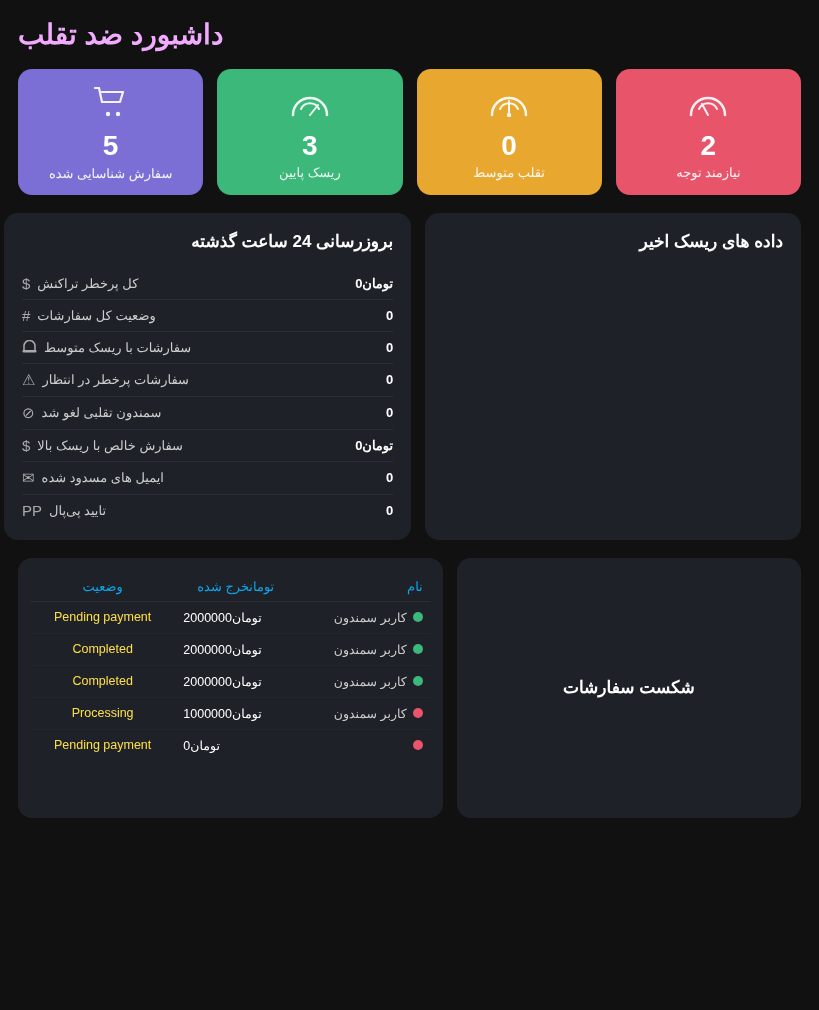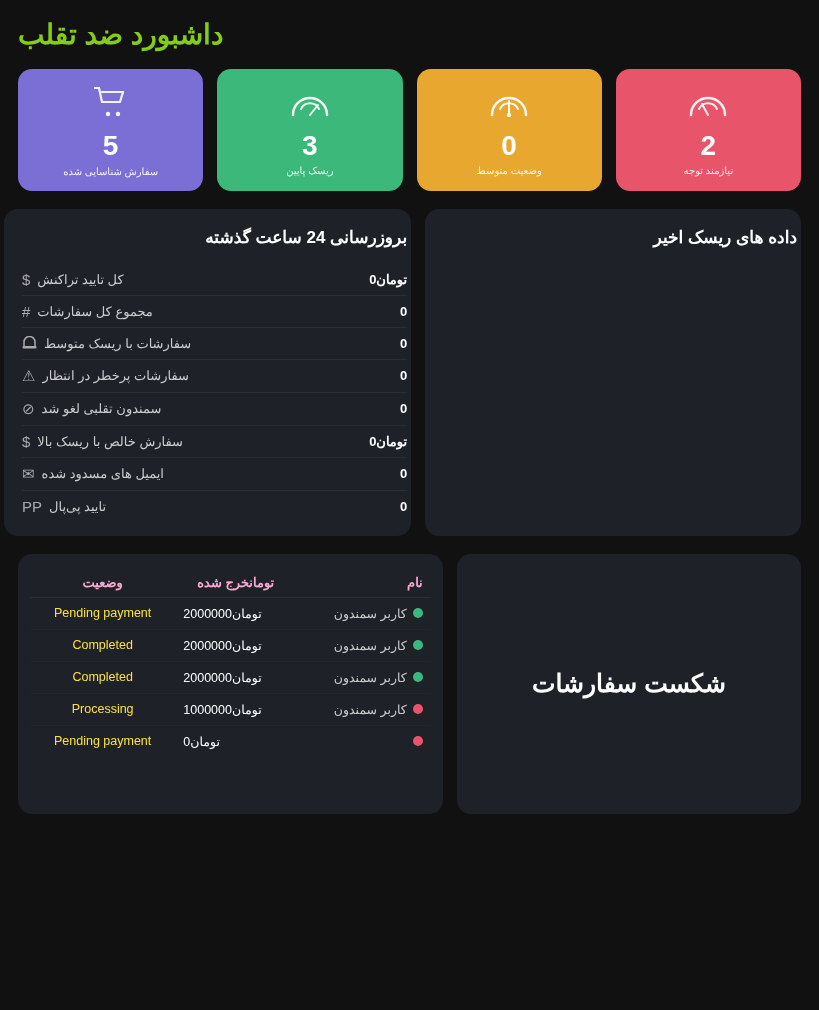--- a/index.html
+++ b/index.html
@@ -10,21 +10,21 @@
       direction: rtl;
       padding: 18px;
       min-height: 1010px;
       width: 819px;
     }
     .page-title {
       text-align: left;
       font-size: 28px;
       font-weight: bold;
       margin-bottom: 18px;
-      color: #84cc16;
+      color: #f0abfc;
       direction: rtl;
     }
     .stat-cards {
       display: flex;
       gap: 14px;
       margin-bottom: 18px;
     }
     .stat-card {
       flex: 1;
       border-radius: 14px;
@@ -45,34 +45,34 @@
       color: #fff;
       opacity: 0.92;
     }
     .stat-number {
       font-size: 28px;
       font-weight: bold;
       color: #fff;
       line-height: 1.1;
     }
     .stat-label {
-      font-size: 10px;
+      font-size: 13px;
       color: #fff;
       opacity: 0.92;
       margin-top: 4px;
     }
     .panels-row {
       display: flex;
       gap: 14px;
       margin-bottom: 18px;
     }
     .panel {
       background: #1e2128;
       border-radius: 14px;
-      padding: 18px 4px 14px 18px;
+      padding: 18px 18px 14px 18px;
       flex: 1;
     }
     .panel-title {
       font-size: 17px;
       font-weight: bold;
       margin-bottom: 16px;
       text-align: right;
       color: #fff;
     }
     .stat-row {
@@ -111,41 +111,41 @@
       flex: 1;
       background: #1e2128;
       border-radius: 14px;
       padding: 18px;
       display: flex;
       align-items: center;
       justify-content: center;
       min-height: 260px;
     }
     .orders-fail-title {
-      font-size: 25px;
+      font-size: 17px;
       font-weight: bold;
       color: #fff;
       text-align: center;
     }
     .orders-table-panel {
       flex: 1.3;
       background: #1e2128;
       border-radius: 14px;
       padding: 14px 12px 10px 12px;
       overflow: hidden;
     }
     .orders-table {
       width: 100%;
       border-collapse: collapse;
       font-size: 12.5px;
       direction: rtl;
     }
     .orders-table th {
-      color: #f9a8d4;
-      font-weight: bold;
+      color: #0ea5e9;
+      font-weight: normal;
       padding: 7px 8px;
       text-align: right;
       border-bottom: 1px solid #2a2d35;
       font-size: 13px;
       margin-top: 24px;
     }
     .orders-table td {
       padding: 8px 8px;
       color: #ccc;
       text-align: right;
@@ -204,21 +204,21 @@
   <div class="stat-card yellow">
     <div class="stat-icon">
       <svg width="38" height="24" viewBox="0 0 38 24" fill="none" xmlns="http://www.w3.org/2000/svg">
         <path d="M2 22 A17 17 0 0 1 36 22" stroke="white" stroke-width="2.5" fill="none" stroke-linecap="round"></path>
         <path d="M10 16 A10 10 0 0 1 28 16" stroke="white" stroke-width="2" fill="none" stroke-linecap="round"></path>
         <circle cx="19" cy="22" r="2.2" fill="white"></circle>
         <line x1="19" y1="22" x2="19" y2="8" stroke="white" stroke-width="2" stroke-linecap="round"></line>
       </svg>
     </div>
     <div class="stat-number">0</div>
-    <div class="stat-label">وضعیت متوسط</div>
+    <div class="stat-label">تقلب متوسط</div>
   </div>
 
   <div class="stat-card green">
     <div class="stat-icon">
       <svg width="38" height="22" viewBox="0 0 38 22" fill="none" xmlns="http://www.w3.org/2000/svg">
         <path d="M2 20 A17 17 0 0 1 36 20" stroke="white" stroke-width="2.5" fill="none" stroke-linecap="round"></path>
         <path d="M10 14 A10 10 0 0 1 28 14" stroke="white" stroke-width="2" fill="none" stroke-linecap="round"></path>
         <line x1="19" y1="20" x2="27" y2="10" stroke="white" stroke-width="2" stroke-linecap="round"></line>
       </svg>
     </div>
@@ -246,29 +246,29 @@
     <div class="panel-title">داده های ریسک اخیر</div>
 
   </div>
 
   <div class="panel" style="max-width:52%; min-width:52%;">
     <div class="panel-title">بروزرسانی 24 ساعت گذشته</div>
 
     <div class="stat-row">
       <div class="stat-row-value">تومان0</div>
       <div class="stat-row-label">
-        <span>کل تایید تراکنش</span>
+        <span>کل پرخطر تراکنش</span>
         <span class="row-icon">$</span>
       </div>
     </div>
 
     <div class="stat-row">
       <div class="stat-row-value">0</div>
       <div class="stat-row-label">
-        <span>مجموع کل سفارشات</span>
+        <span>وضعیت کل سفارشات</span>
         <span class="row-icon">#</span>
       </div>
     </div>
 
     <div class="stat-row">
       <div class="stat-row-value">0</div>
       <div class="stat-row-label">
         <span>سفارشات با ریسک متوسط</span>
         <span class="row-icon">
           <svg width="15" height="13" viewBox="0 0 15 13" fill="none">

